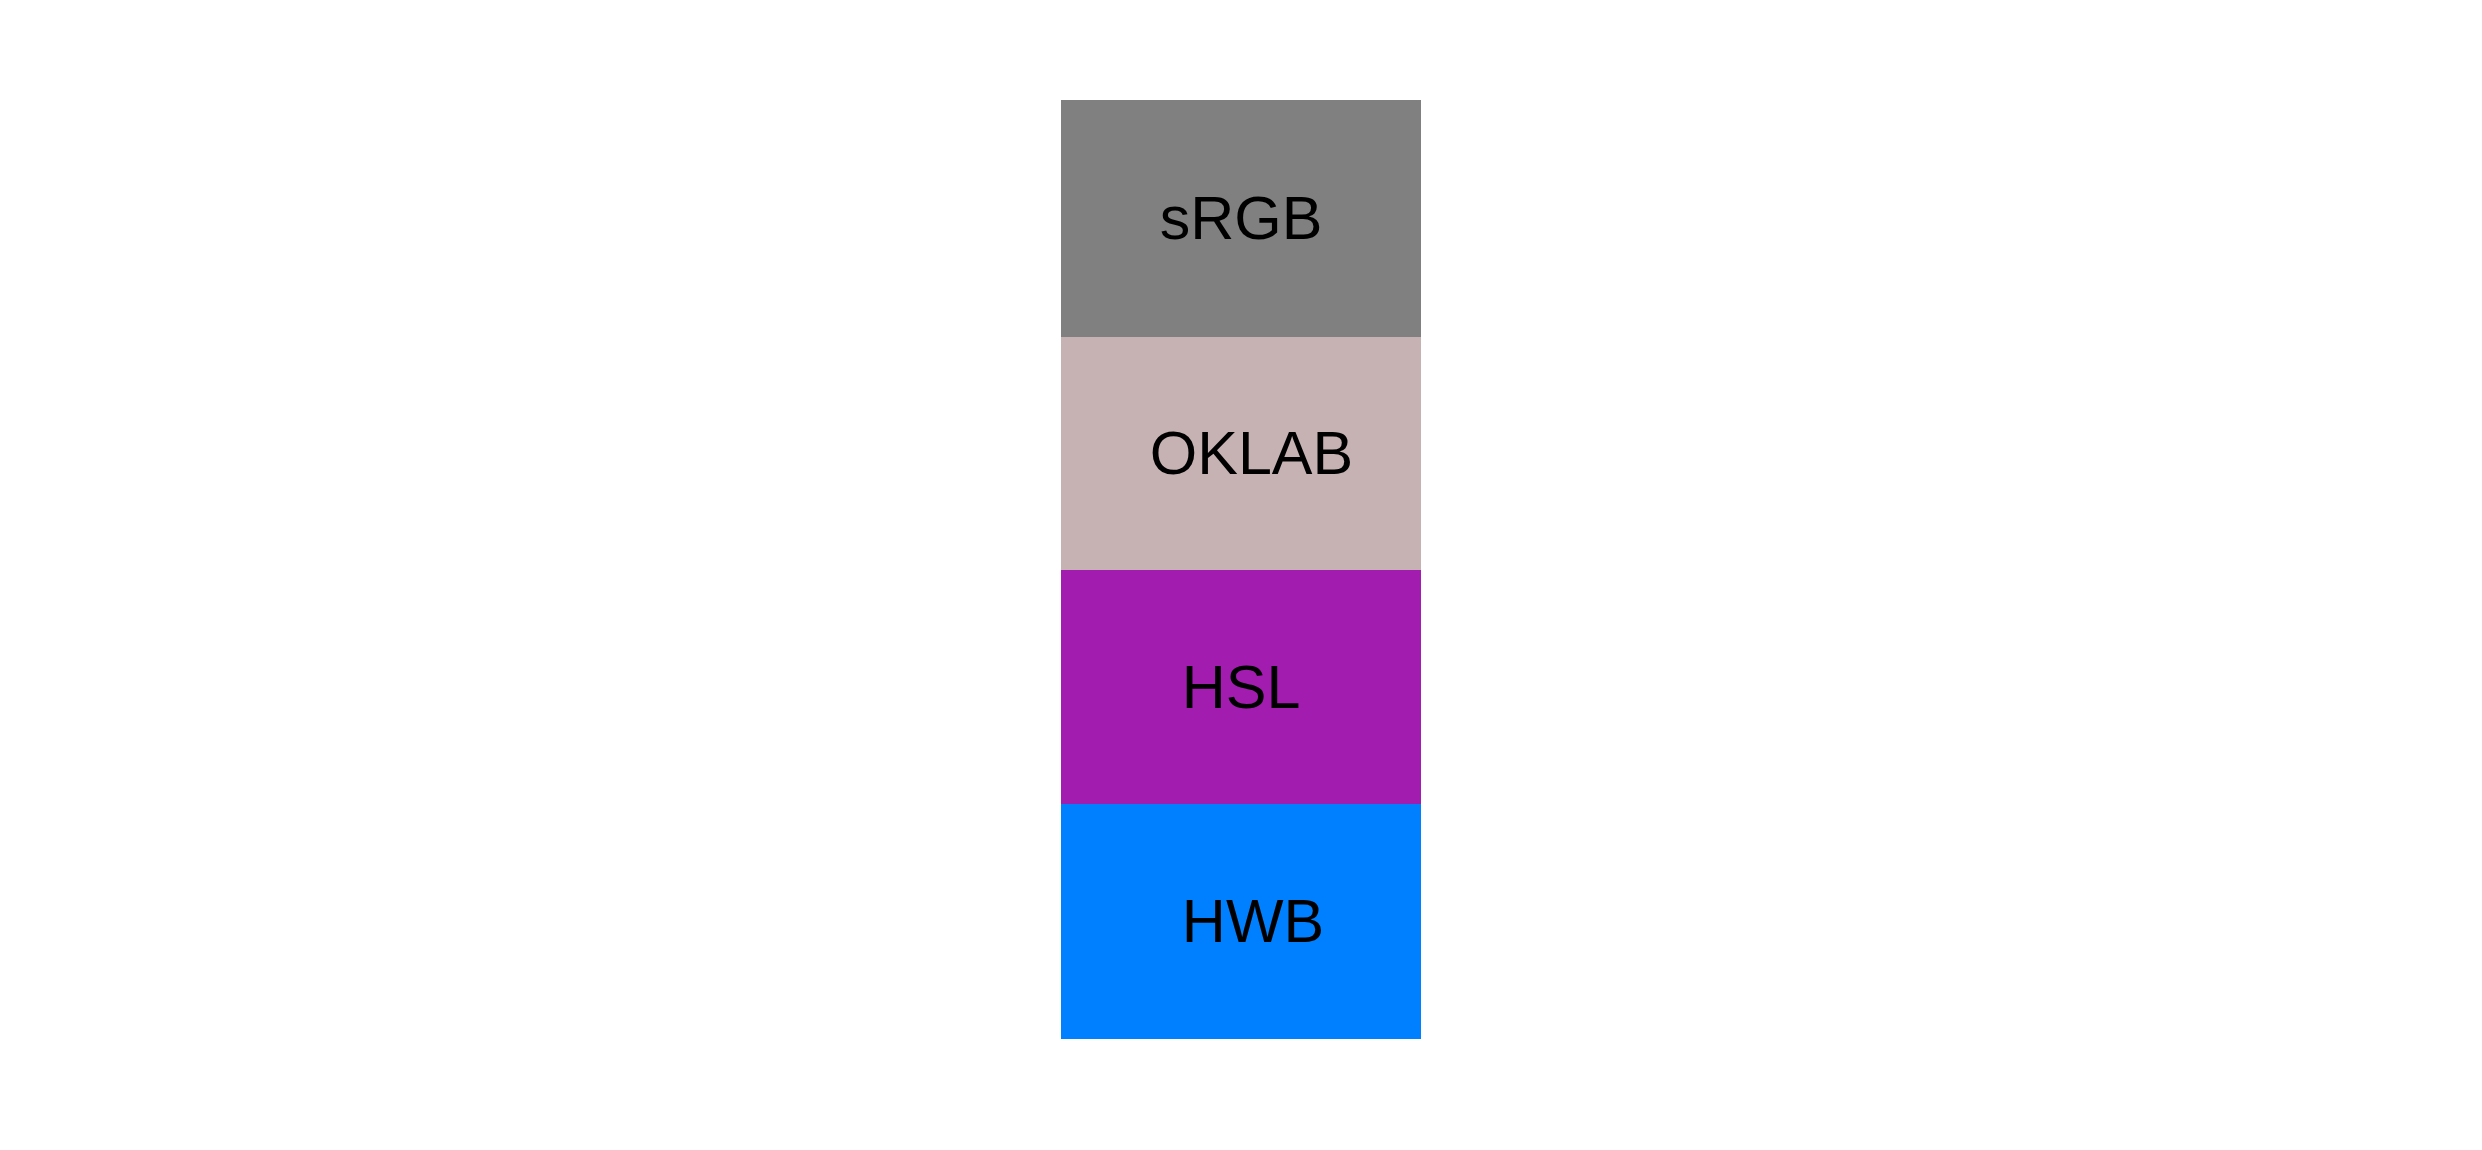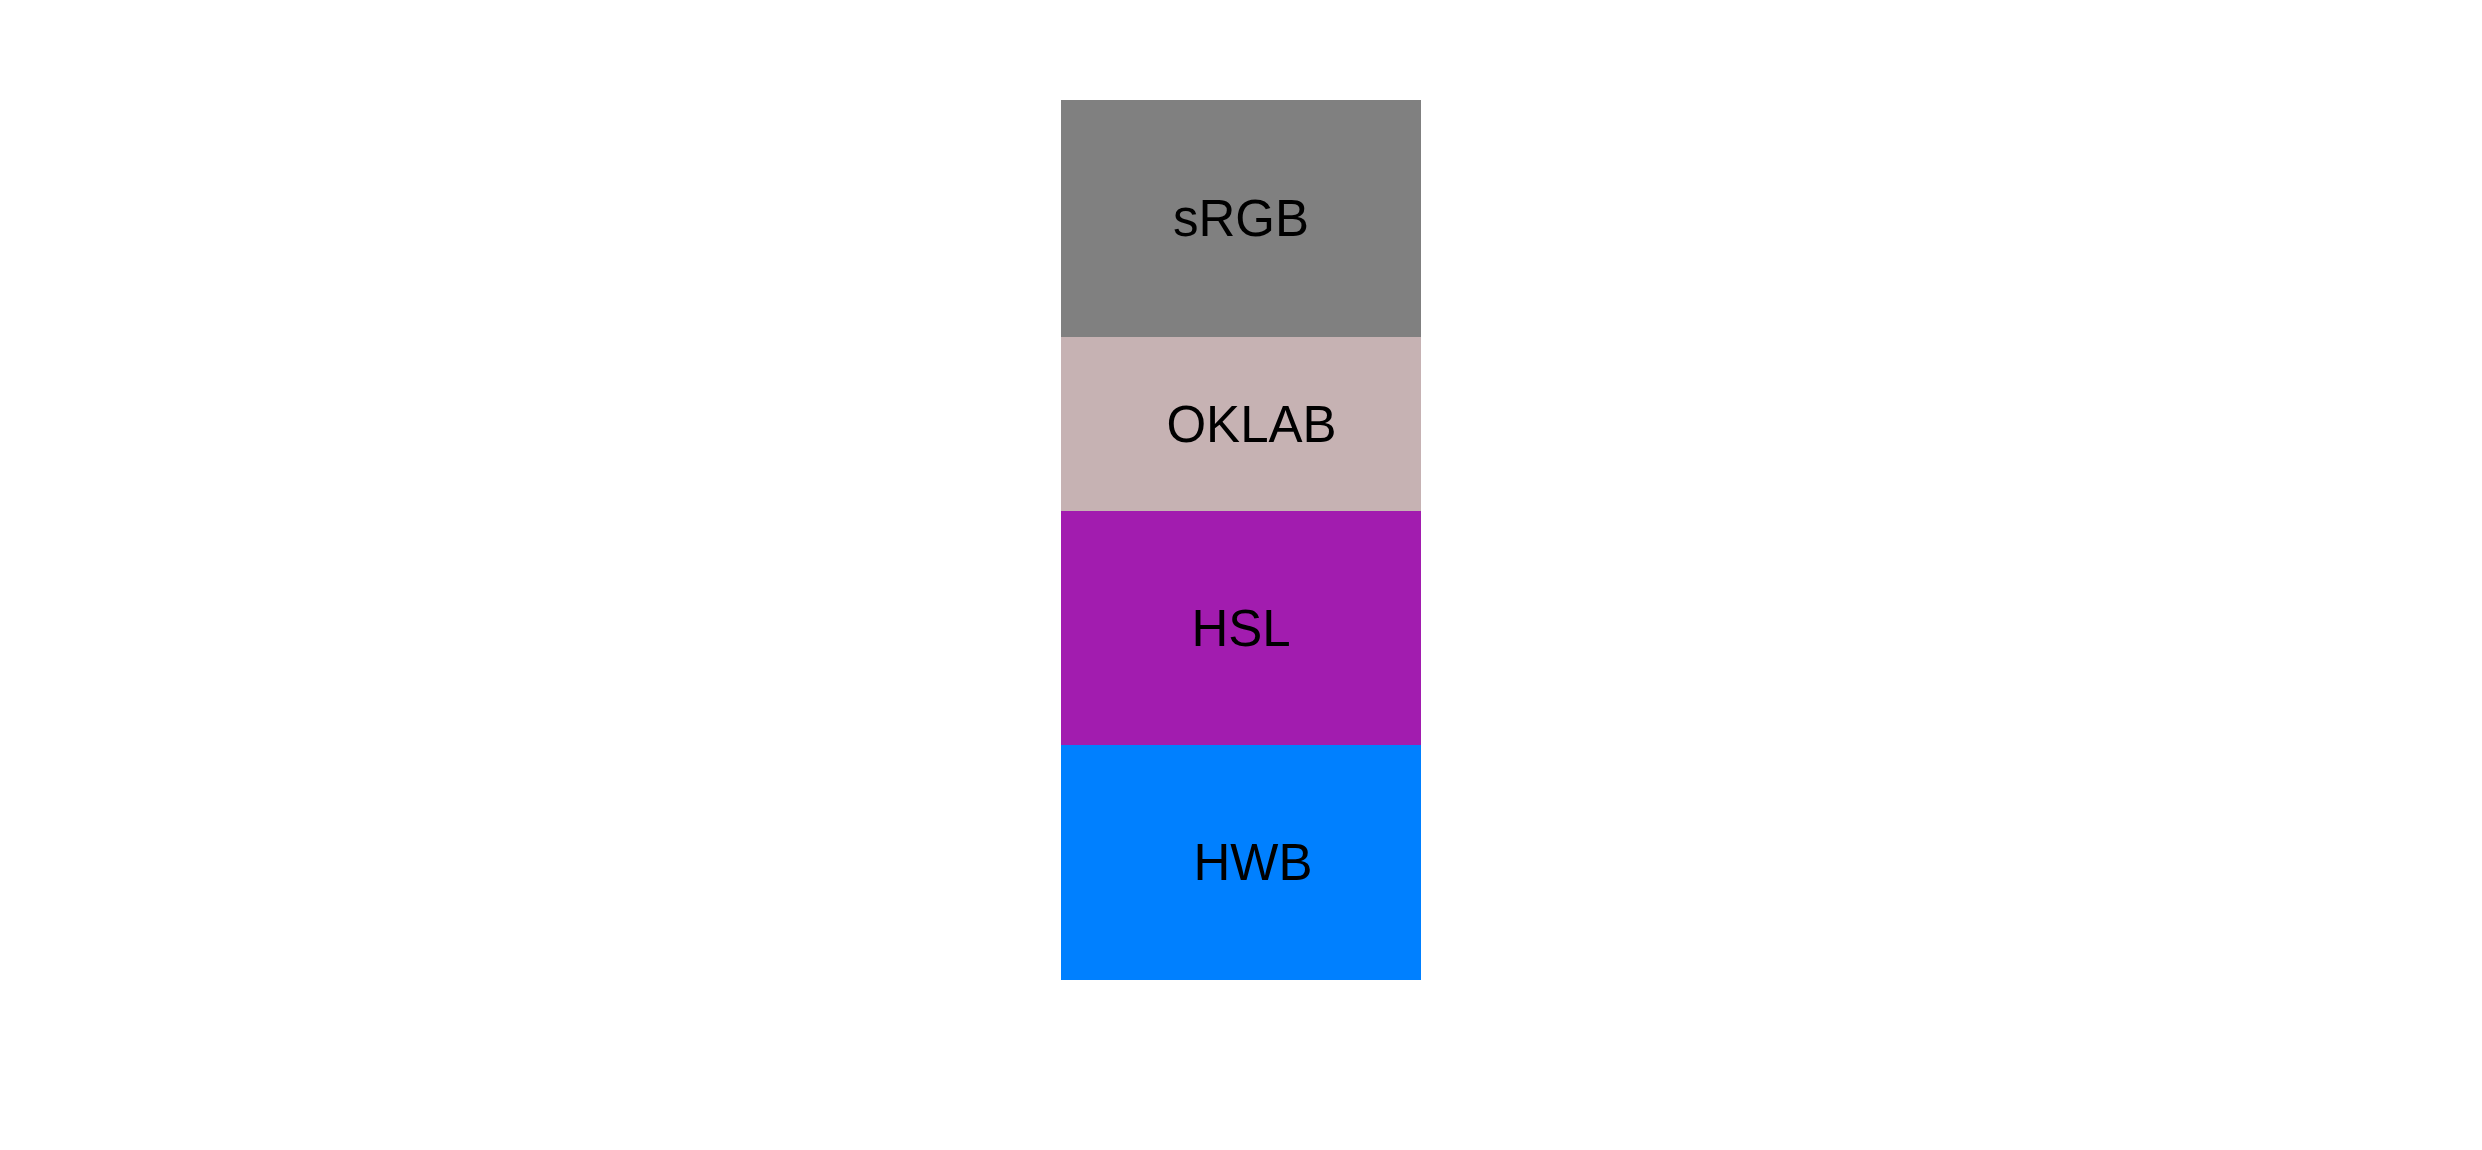--- a/index.html
+++ b/index.html
@@ -29,32 +29,32 @@
   .swatch {
     position: relative;
     display: flex;
     align-items: center;
     justify-content: center;
     box-sizing: border-box;
   }
 
   .swatch-label {
     font-family: "Liberation Sans", sans-serif;
-    font-size: 51px;
+    font-size: 61px;
     font-weight: 400;
     line-height: 1;
     color: #000000;
     letter-spacing: 0px;
     white-space: nowrap;
     text-align: center;
   }
 
   
   #swatch-srgb  { height: 237px; }
-  #swatch-oklab { height: 174px; padding-left: 21px; }
+  #swatch-oklab { height: 233px; padding-left: 21px; }
   #swatch-hsl   { height: 234px; }
   #swatch-hwb   { height: 235px; }
 </style>
 </head>
 <body style="background-color: rgb(255, 255, 255);">
 
 <div id="swatch-stack">
 
   <div class="swatch" id="swatch-srgb" style="background-color: rgb(128, 128, 128);">
     <span class="swatch-label" style="color: rgb(0, 0, 0);">sRGB</span>

